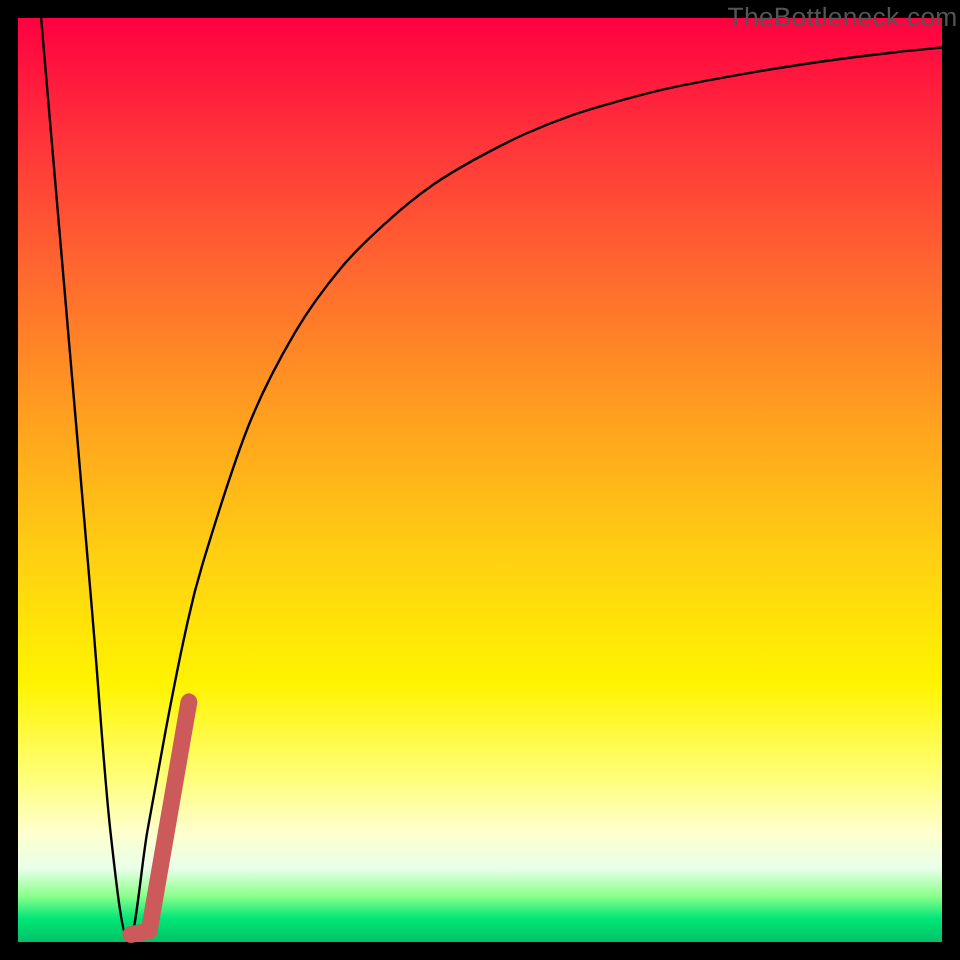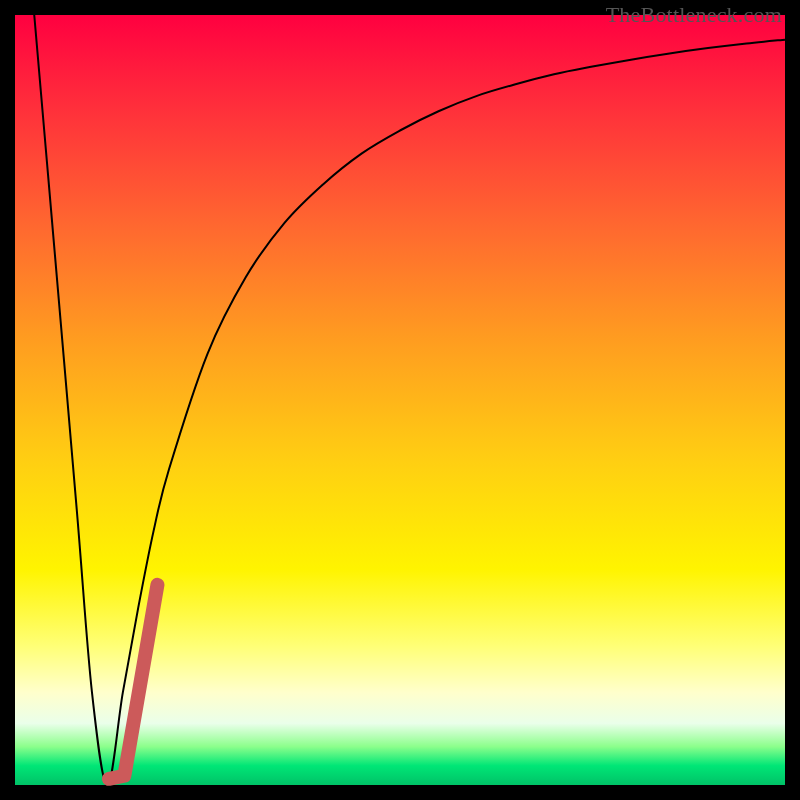--- a/index.html
+++ b/index.html
@@ -28,27 +28,26 @@
       #ffffcc 88%,
       #eaffea 92%,
       #8cff8c 95%,
       #00e676 97.5%,
       #00c267 100%
     );
   }
   .watermark {
     position: absolute;
     top: 2px;
-    right: 18px;
+    right: 2px;
     color: #555;
     font-size: 22px;
     font-weight: 500;
     letter-spacing: 0.2px;
     user-select: none;
-    font-family: Liberation Serif, serif;
   }
   svg.plot {
     position: absolute;
     left: 15px;
     top: 15px;
     width: 770px;
     height: 770px;
     overflow: visible;
   }
 </style>

